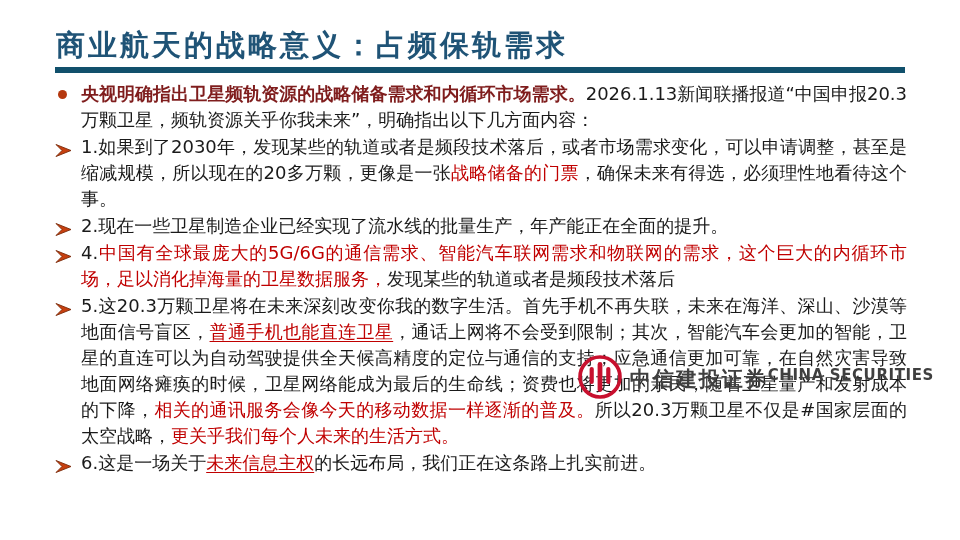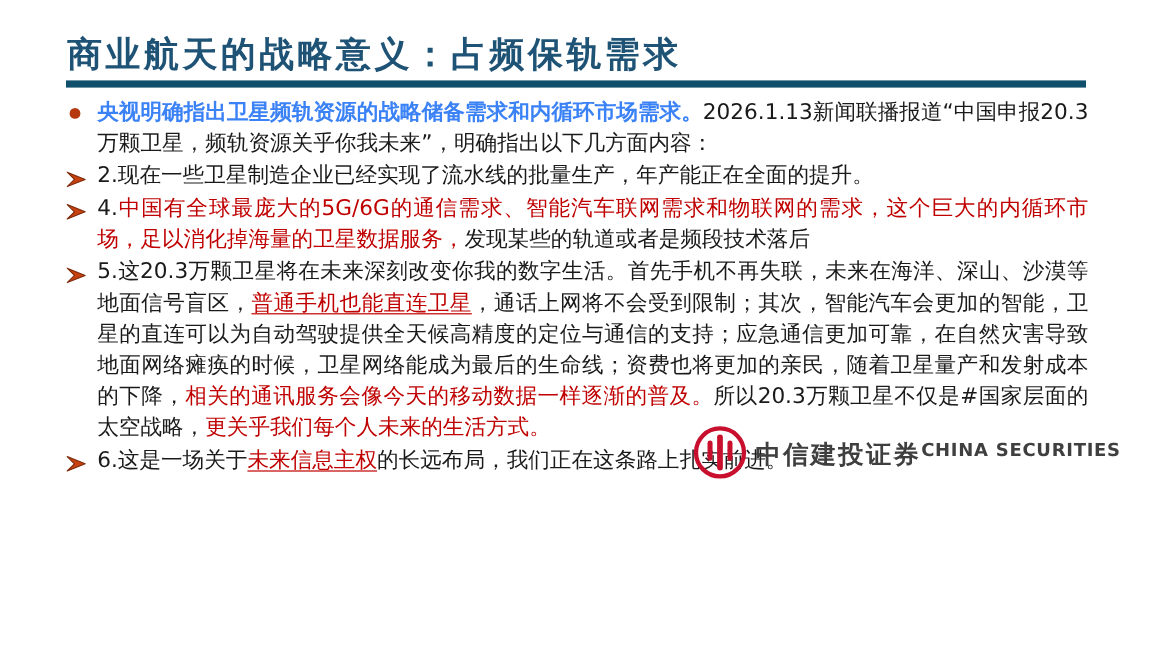--- a/index.html
+++ b/index.html
@@ -16,21 +16,21 @@
   
   .content{position:absolute;left:55px;top:80px;width:852px;
            font-size:18px;line-height:26px;color:var(--text-color,#1a1a1a);
            text-align:justify;}
   .para{position:relative;padding-left:26px;margin:1px 0;}
   .marker{position:absolute;left:0;display:inline-block;}
   .marker.dot{top:9px;width:9px;height:9px;border-radius:50%;
               background:var(--marker-color,#B5380F);left:3px;}
   .marker.arrow{top:5px;width:17px;height:15px;}
   .seg-k{color:var(--text-color,#1a1a1a);}
-  .seg-kb{color:#3b82f6;font-weight:bold;}
+  .seg-kb{color:#7f1d1d;font-weight:bold;}
   .seg-r{color:var(--red,#C00000);}
   .seg-ru{color:var(--red,#C00000);text-decoration:underline;
           text-underline-offset:3px;}
 
   
   .logo{position:absolute;right:26px;bottom:8px;display:flex;
         align-items:center;gap:7px;}
   .logo-text{display:flex;flex-direction:row;line-height:1.05;}
   .logo-cn{font-size:21px;font-weight:bold;color:var(--logo-text,#3f3f3f);
            letter-spacing:2px;white-space:nowrap;}
@@ -40,20 +40,23 @@
 </head>
 <body>
 
 <div class="slide">
 
   <div class="title">商业航天的战略意义：占频保轨需求</div>
   <div class="title-rule"></div>
 
   <div class="content">
       <div class="para"><span class="marker dot"></span><span class="seg-kb">央视明确指出卫星频轨资源的战略储备需求和内循环市场需求。</span><span class="seg-k">2026.1.13新闻联播报道“中国申报20.3万颗卫星，频轨资源关乎你我未来”，明确指出以下几方面内容：</span></div>
+      <div class="para"><span class="marker arrow"><svg width="17" height="15" viewBox="0 0 17 15">
+            <path d="M1,1.5 L16,7.5 L1,13.5 L7,7.5 Z" fill="#C7400F" stroke="#7b2a0a" stroke-width="0.9" stroke-linejoin="round"></path>
+          </svg></span><span class="seg-k">1.如果到了2030年，发现某些的轨道或者是频段技术落后，或者市场需求变化，可以申请调整，甚至是缩减规模，所以现在的20多万颗，更像是一张</span><span class="seg-r">战略储备的门票</span><span class="seg-k">，确保未来有得选，必须理性地看待这个事。</span></div>
       <div class="para"><span class="marker arrow"><svg width="17" height="15" viewBox="0 0 17 15">
             <path d="M1,1.5 L16,7.5 L1,13.5 L7,7.5 Z" fill="#C7400F" stroke="#7b2a0a" stroke-width="0.9" stroke-linejoin="round"></path>
           </svg></span><span class="seg-k">2.现在一些卫星制造企业已经实现了流水线的批量生产，年产能正在全面的提升。</span></div>
       <div class="para"><span class="marker arrow"><svg width="17" height="15" viewBox="0 0 17 15">
             <path d="M1,1.5 L16,7.5 L1,13.5 L7,7.5 Z" fill="#C7400F" stroke="#7b2a0a" stroke-width="0.9" stroke-linejoin="round"></path>
           </svg></span><span class="seg-k">4.</span><span class="seg-r">中国有全球最庞大的5G/6G的通信需求、智能汽车联网需求和物联网的需求，这个巨大的内循环市场，足以消化掉海量的卫星数据服务，</span><span class="seg-k">发现某些的轨道或者是频段技术落后</span></div>
       <div class="para"><span class="marker arrow"><svg width="17" height="15" viewBox="0 0 17 15">
             <path d="M1,1.5 L16,7.5 L1,13.5 L7,7.5 Z" fill="#C7400F" stroke="#7b2a0a" stroke-width="0.9" stroke-linejoin="round"></path>
           </svg></span><span class="seg-k">5.这20.3万颗卫星将在未来深刻改变你我的数字生活。首先手机不再失联，未来在海洋、深山、沙漠等地面信号盲区，</span><span class="seg-ru">普通手机也能直连卫星</span><span class="seg-k">，通话上网将不会受到限制；其次，智能汽车会更加的智能，卫星的直连可以为自动驾驶提供全天候高精度的定位与通信的支持；应急通信更加可靠，在自然灾害导致地面网络瘫痪的时候，卫星网络能成为最后的生命线；资费也将更加的亲民，随着卫星量产和发射成本的下降，</span><span class="seg-r">相关的通讯服务会像今天的移动数据一样逐渐的普及。</span><span class="seg-k">所以20.3万颗卫星不仅是#国家层面的太空战略，</span><span class="seg-r">更关乎我们每个人未来的生活方式。</span></div>
       <div class="para"><span class="marker arrow"><svg width="17" height="15" viewBox="0 0 17 15">

